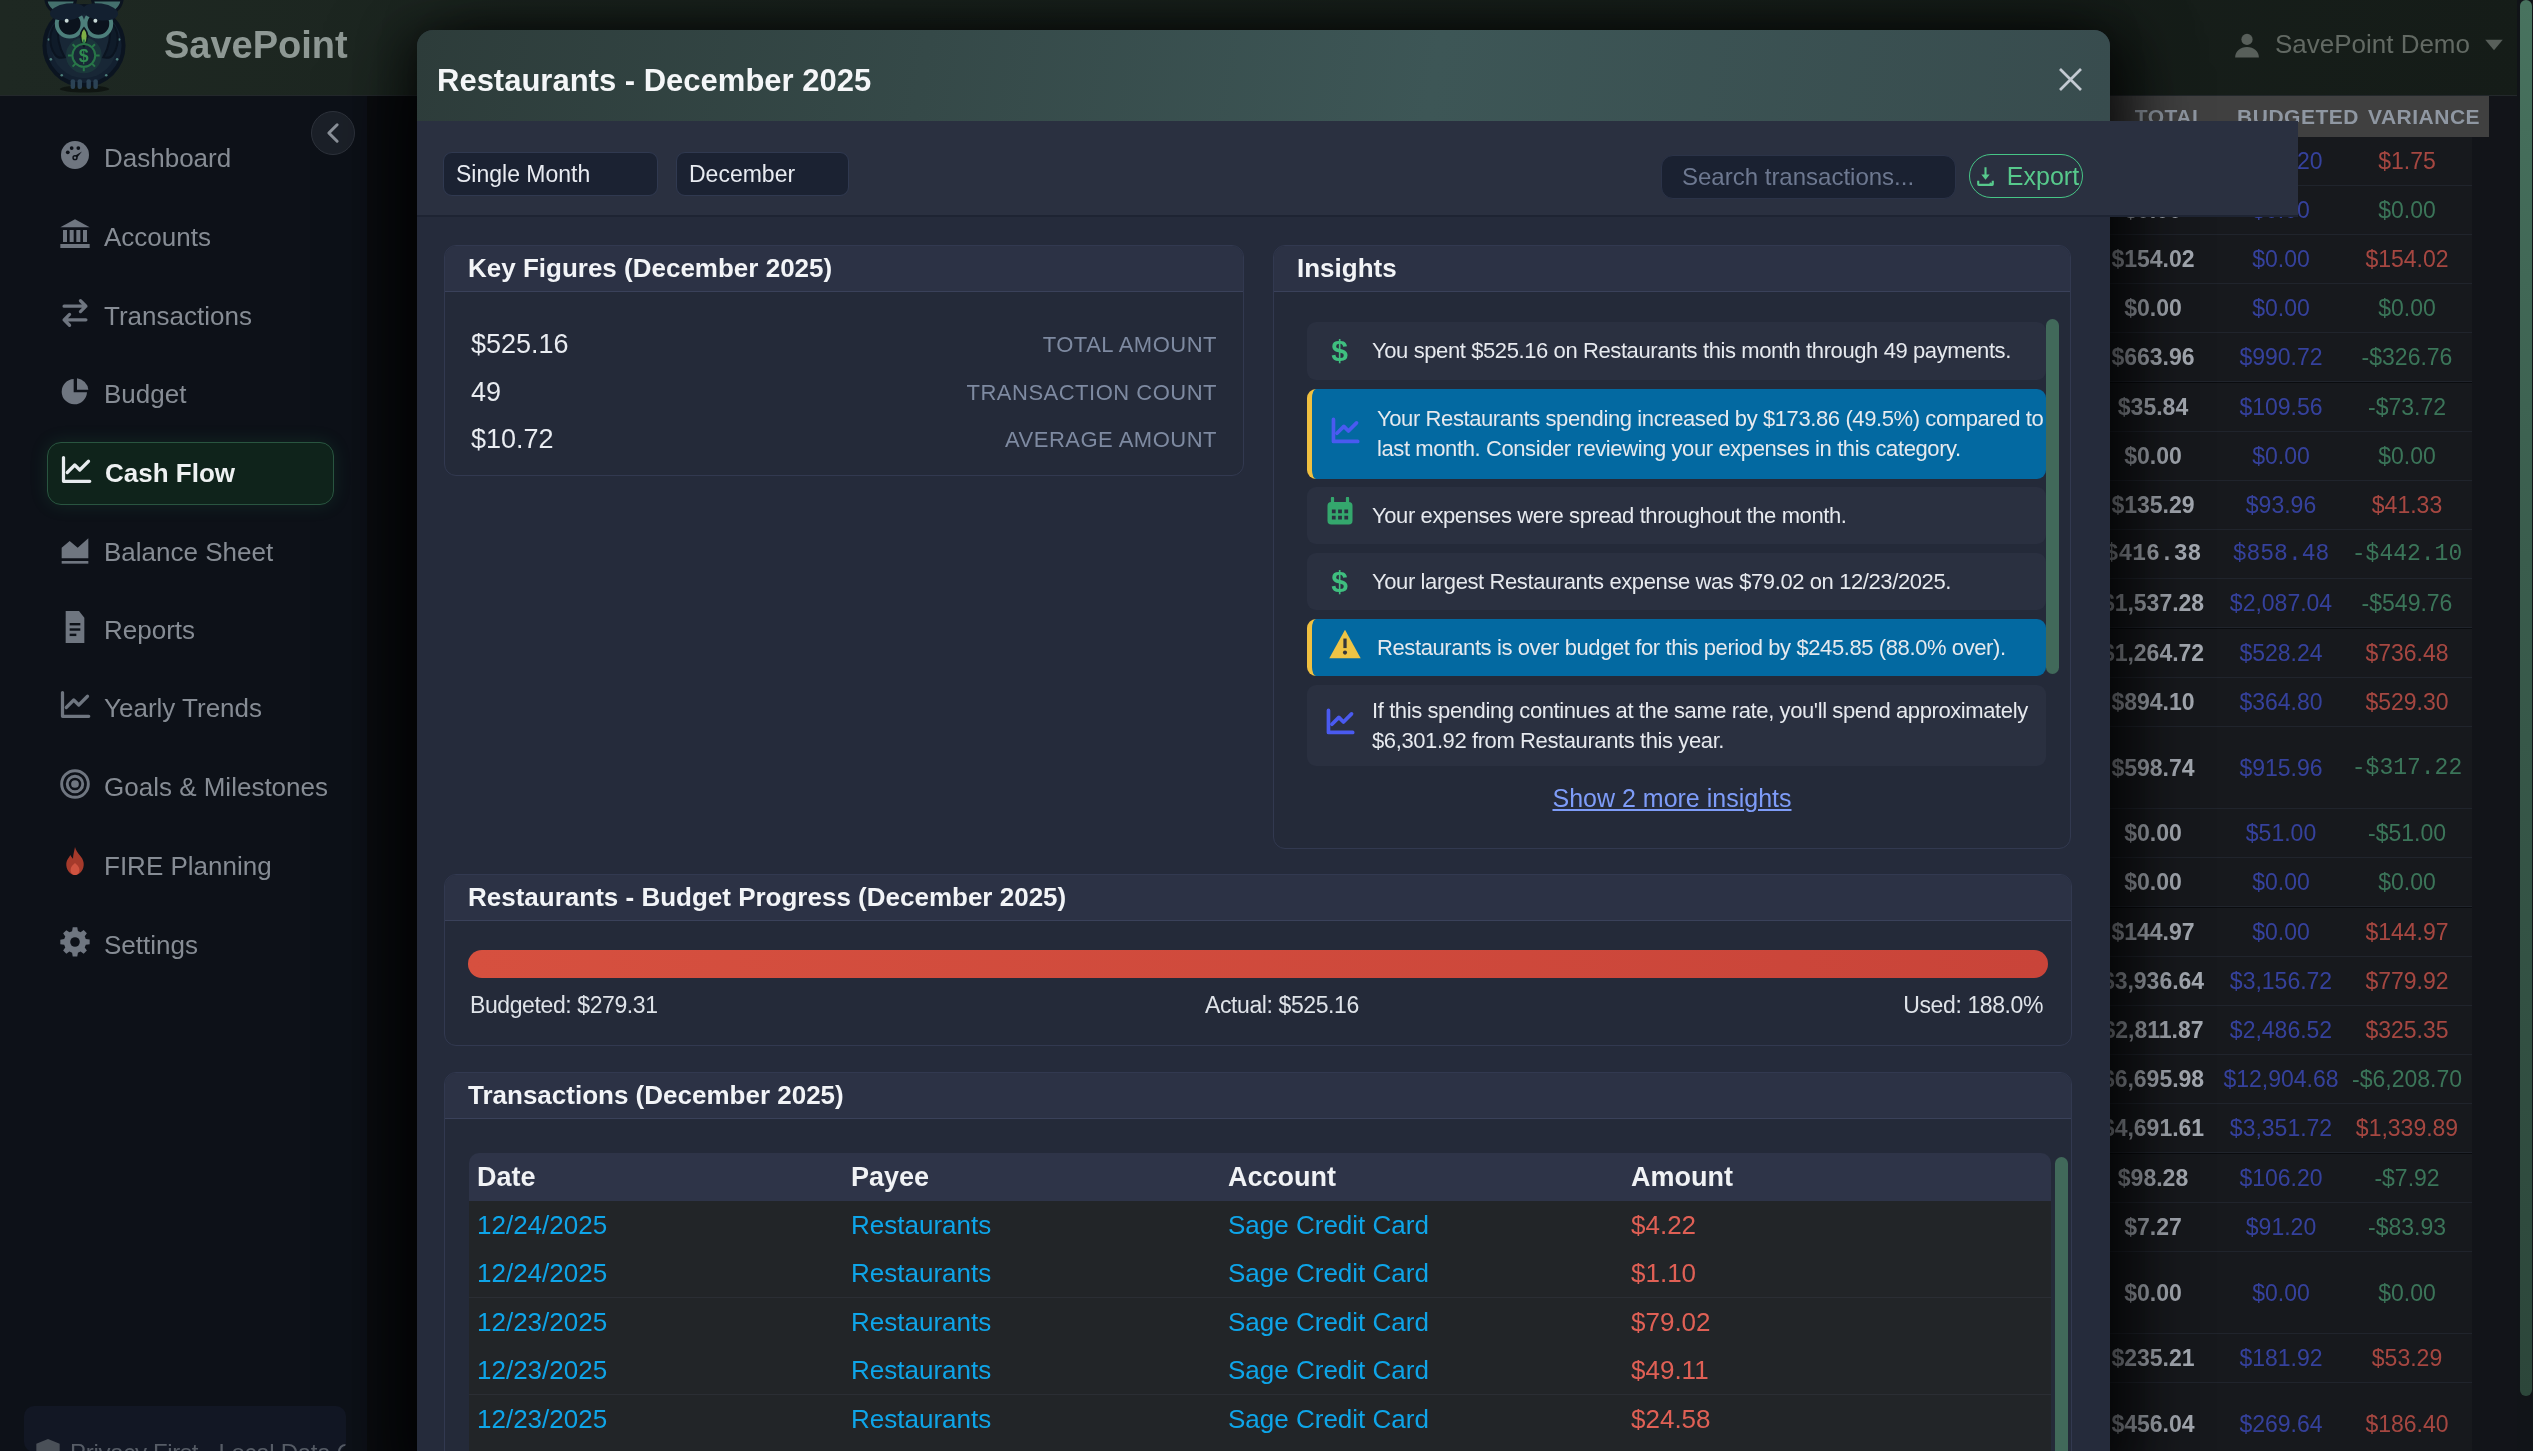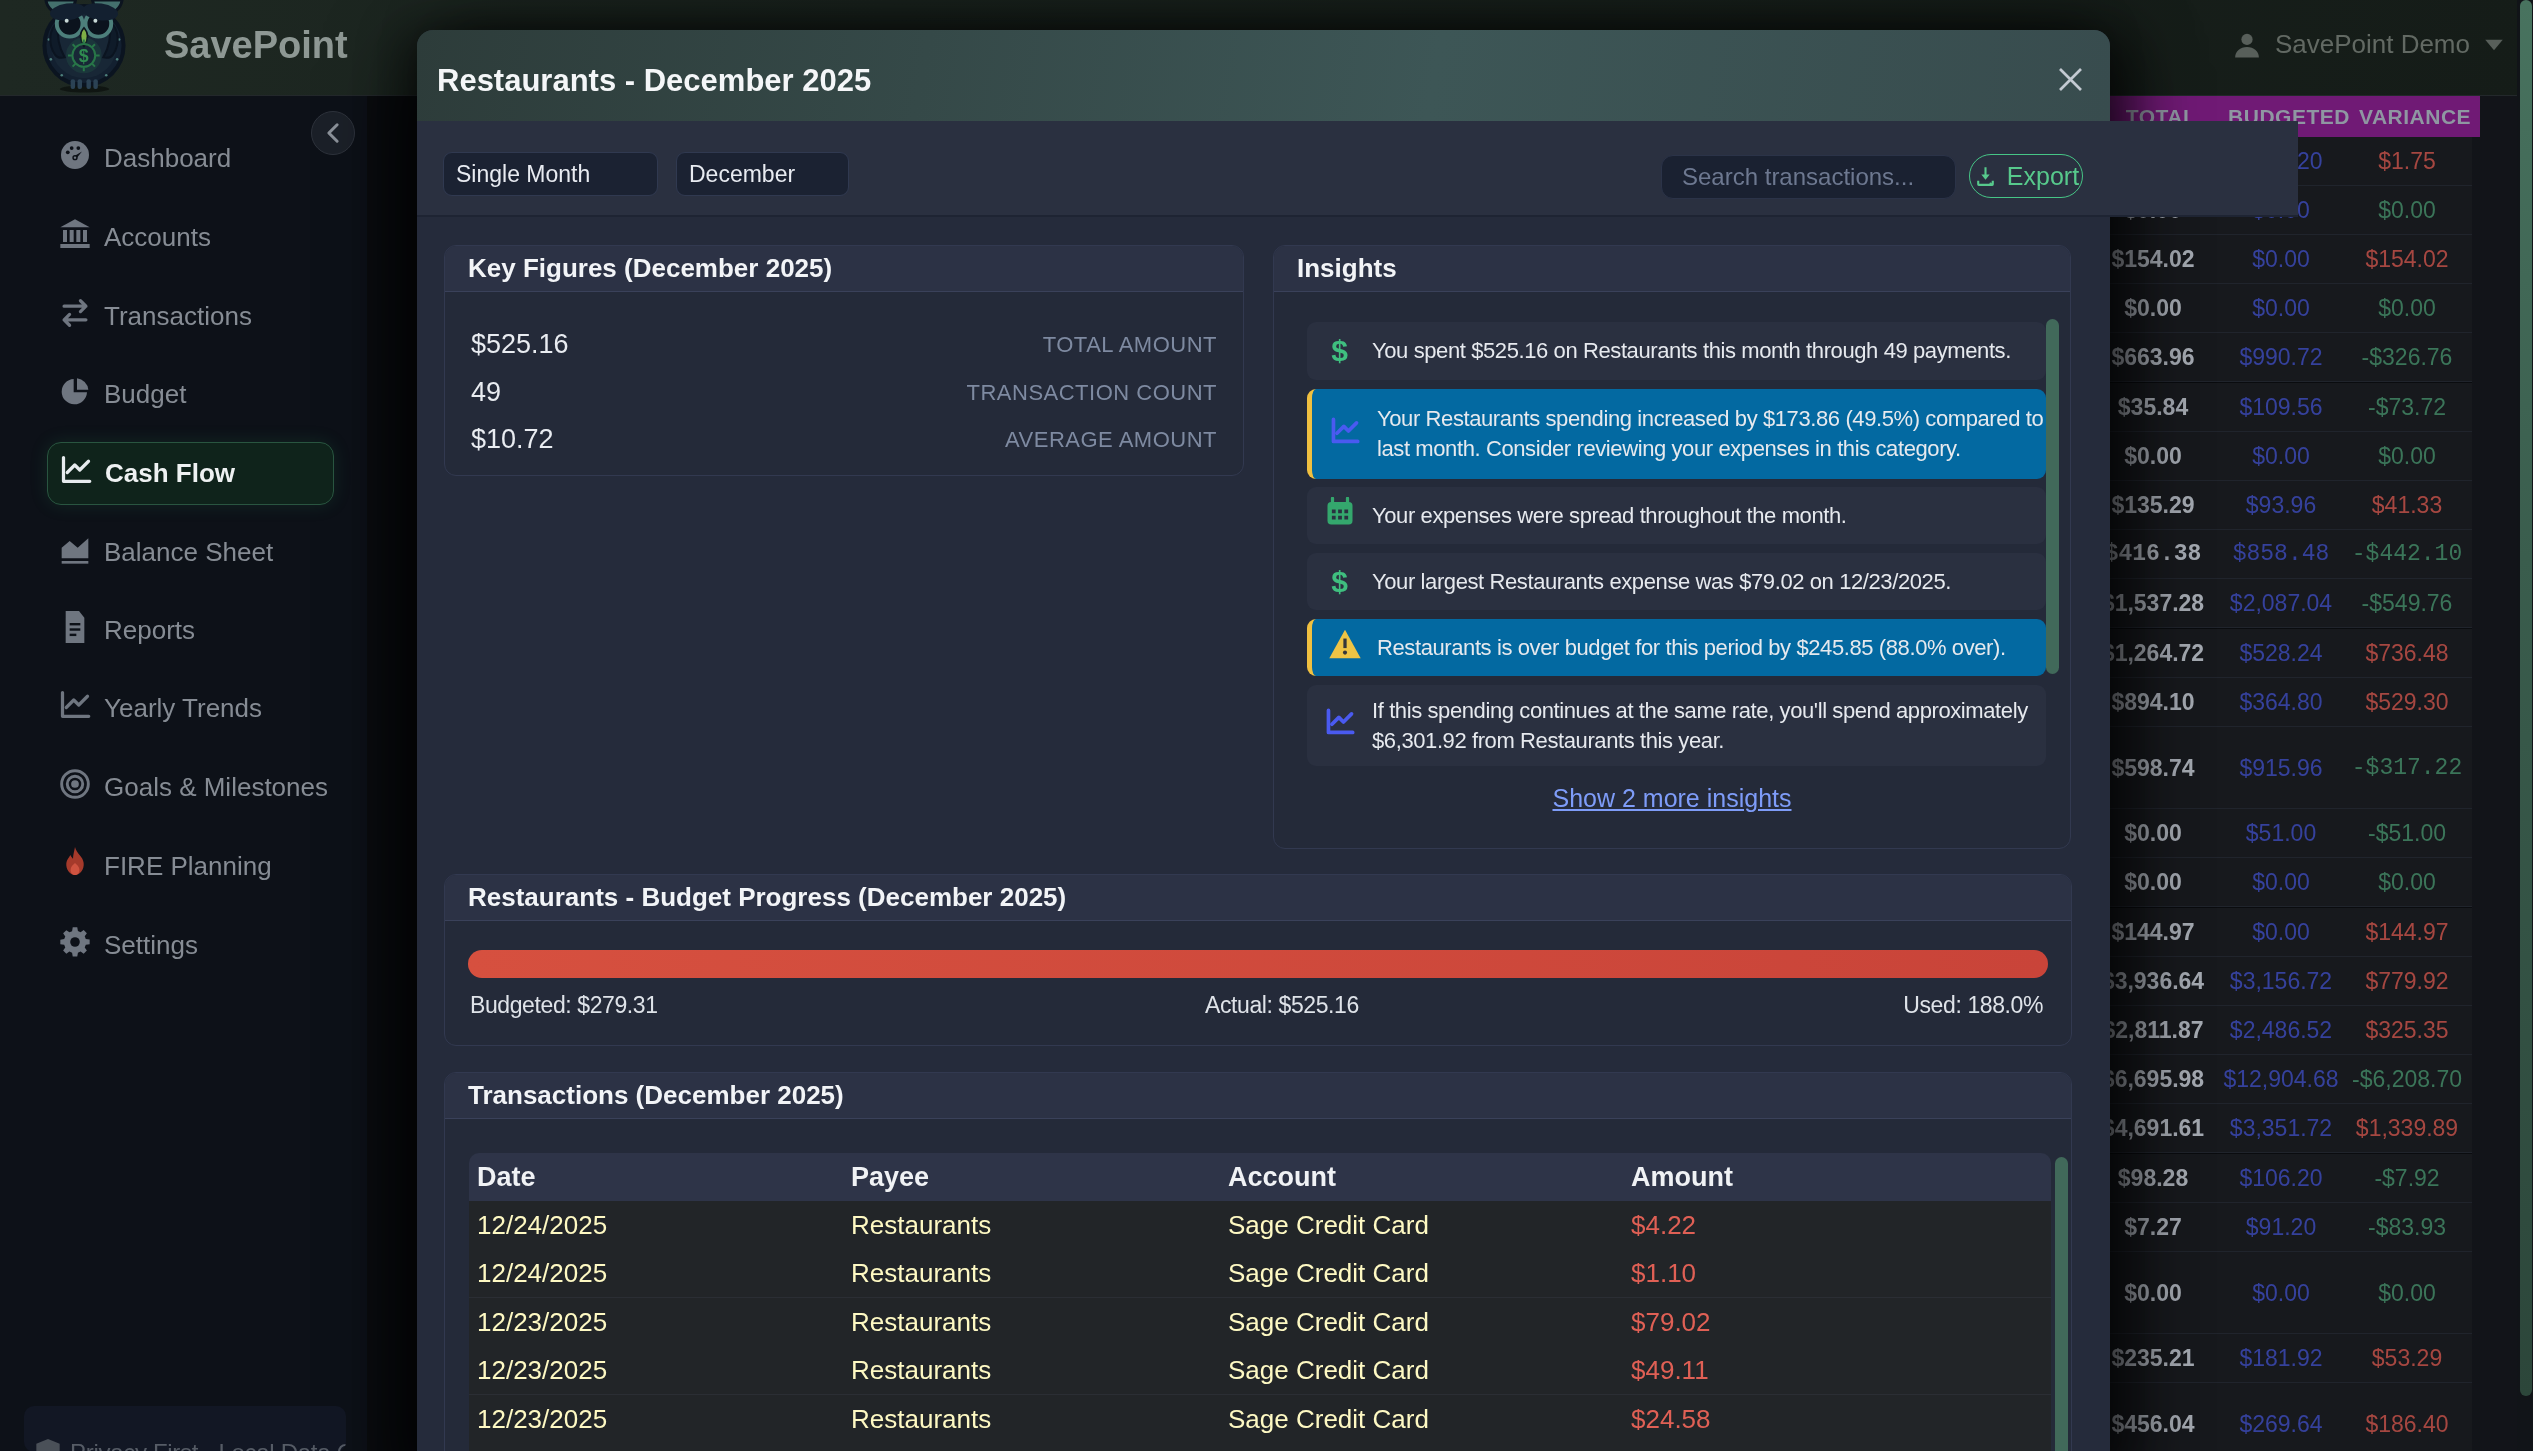--- a/index.html
+++ b/index.html
@@ -19,21 +19,21 @@
   #sidebar { left:0; top:96px; width:367px; height:1355px; background:#0d1118; }
   .navitem { position:absolute; left:47px; width:287px; height:63px; display:flex; align-items:center; color:#868c94; font-size:26px; white-space:nowrap; }
   .navitem .nico { width:40px; margin-left:8px; margin-right:9px; text-align:center; }
   .navitem.active { background:#0f231b; border:1px solid #295540; border-radius:14px; color:#eef1f2; font-weight:bold; box-shadow:0 0 18px rgba(46,160,100,.15); }
   #collapse { left:311px; top:111px; width:44px; height:44px; border-radius:50%; background:#1b2028; border:1px solid #2e333c; display:flex; align-items:center; justify-content:center; }
   #sidefoot { left:24px; top:1406px; width:322px; height:46px; background:#121724; border-radius:10px; overflow:hidden; }
   #sidefoot .t { position:absolute; left:12px; top:33px; color:#565c66; font-size:24px; letter-spacing:-0.3px; white-space:nowrap; display:flex; align-items:center; gap:10px; }
 
   
   #bgtable { left:1782px; top:96px; width:690px; height:1355px; }
-  #bghead { position:absolute; left:8px; top:0; width:690px; height:41px; background:#701a75; }
+  #bghead { position:absolute; left:17px; top:0; width:690px; height:41px; background:#404040; }
   .bgh { position:absolute; top:0; height:41px; line-height:41px; color:#8f97a2; font-weight:bold; font-size:21px; letter-spacing:0.5px; transform:translateX(-50%); white-space:nowrap; }
   .bgrow { position:absolute; width:690px; border-bottom:1px solid #20242c; background:#17191d; }
   .bgc { position:absolute; top:50%; transform:translate(-50%,-50%); font-size:23px; white-space:nowrap; }
   .c-tot { font-weight:bold; font-size:23px; }
   .c-tot { color:#a4a9b1; }
   .c-bud { color:#35419c; }
   .c-red { color:#a64741; }
   .c-grn { color:#3b7559; }
 
   
@@ -79,21 +79,21 @@
   
   #pbar { position:absolute; left:23px; top:75px; width:1580px; height:28px; border-radius:14px;
      background:linear-gradient(90deg,#d6503f 0%,#c94439 100%); }
   .plab { position:absolute; top:117px; color:#dfe3e9; font-size:23px; letter-spacing:-0.4px; }
 
   
   #ttable { position:absolute; left:24px; top:80px; width:1582px; }
   #thead2 { position:absolute; left:0; top:0; width:1582px; height:48px; background:#2e3448; border-radius:10px 10px 0 0; }
   .th2 { position:absolute; top:0; height:48px; line-height:48px; color:#f0f2f5; font-size:27px; font-weight:bold; }
   .trow { position:absolute; left:0; width:1582px; height:49px; background:#222528; border-bottom:1px solid #2b2e34; }
-  .td2 { position:absolute; top:0; height:49px; line-height:49px; color:#fef9c3; font-size:26px; }
+  .td2 { position:absolute; top:0; height:49px; line-height:49px; color:#0ea5e9; font-size:26px; }
   .td2.amt { color:#e06055; }
   #tabthumb { position:absolute; left:1610px; top:84px; width:13px; height:1287px; border-radius:7px; background:#41695a; }
 </style>
 </head>
 <body>
 <div id="page">
 
   <div class="abs" id="navbar"></div>
   <div class="abs" id="brand">SavePoint</div>
   <div class="abs" id="usermenu">

